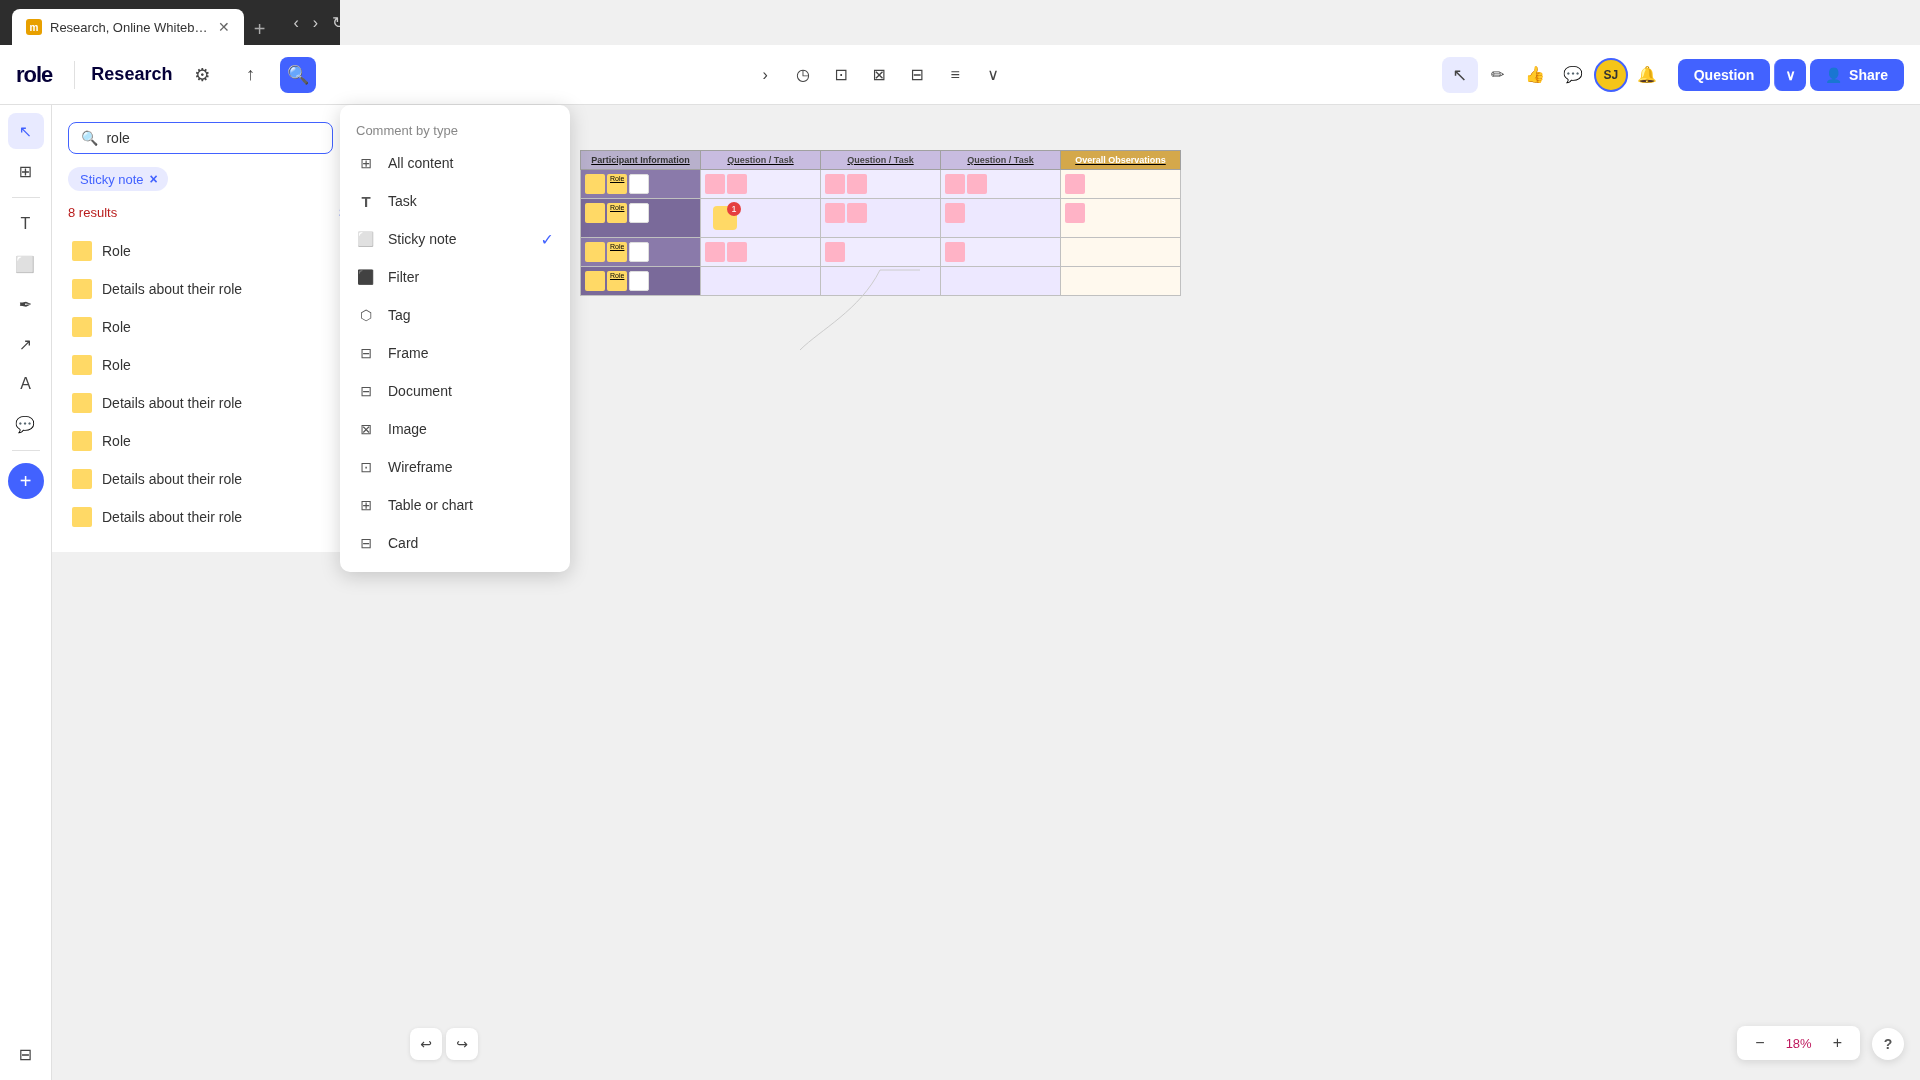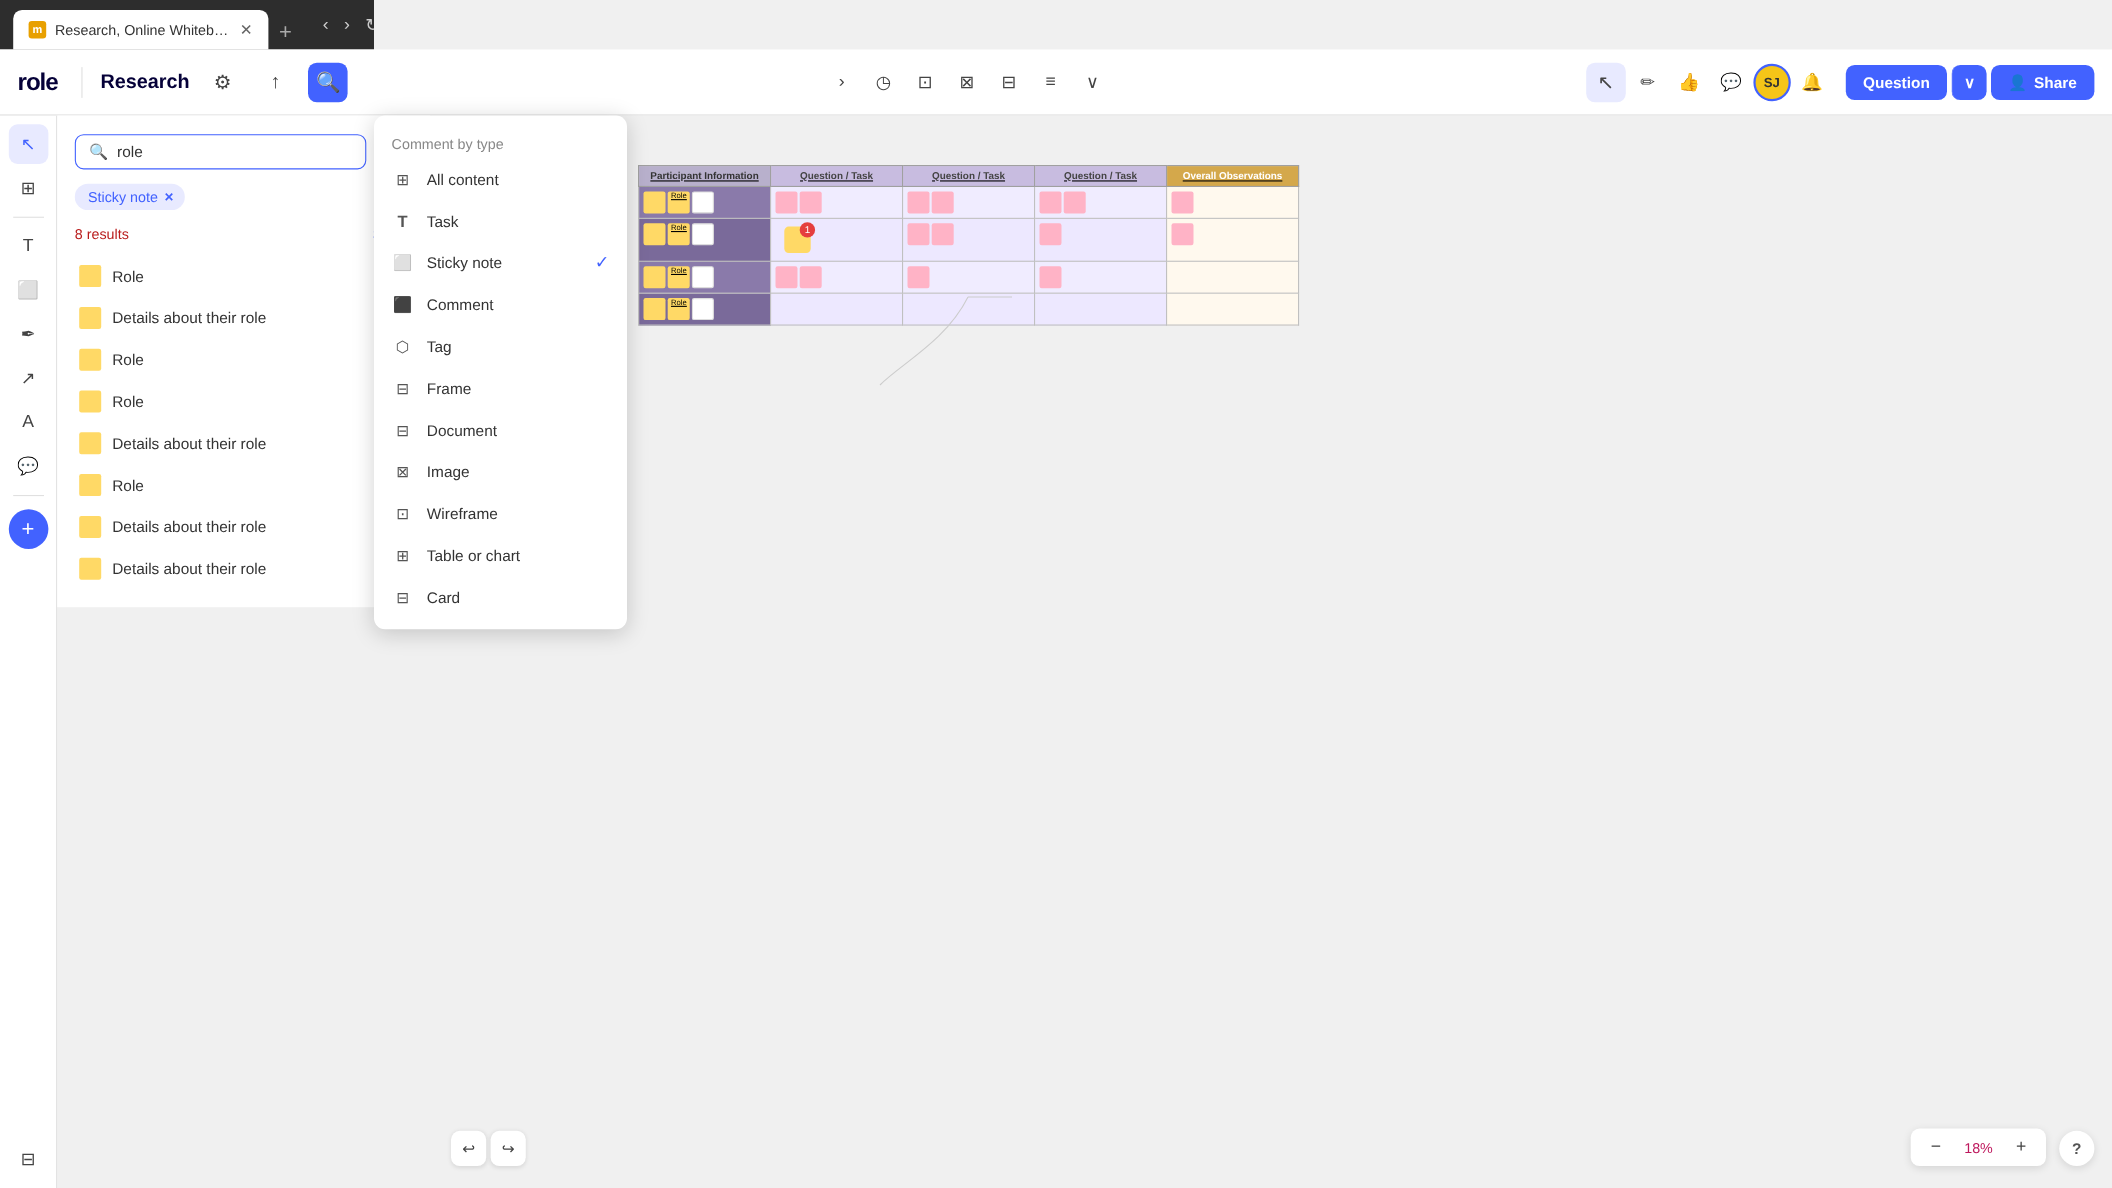--- a/index.html
+++ b/index.html
@@ -263,21 +263,21 @@
     <span class="option-icon" style="font-weight:bold;font-size:15px;">T</span>
     <span>Task</span>
   </div>
   <div class="filter-option selected">
     <span class="option-icon">⬜</span>
     <span>Sticky note</span>
     <span class="checkmark">✓</span>
   </div>
   <div class="filter-option">
     <span class="option-icon">⬛</span>
-    <span>Comment</span>
+    <span>Filter</span>
   </div>
   <div class="filter-option">
     <span class="option-icon">⬡</span>
     <span>Tag</span>
   </div>
   <div class="filter-option">
     <span class="option-icon">⊟</span>
     <span>Frame</span>
   </div>
   <div class="filter-option">

